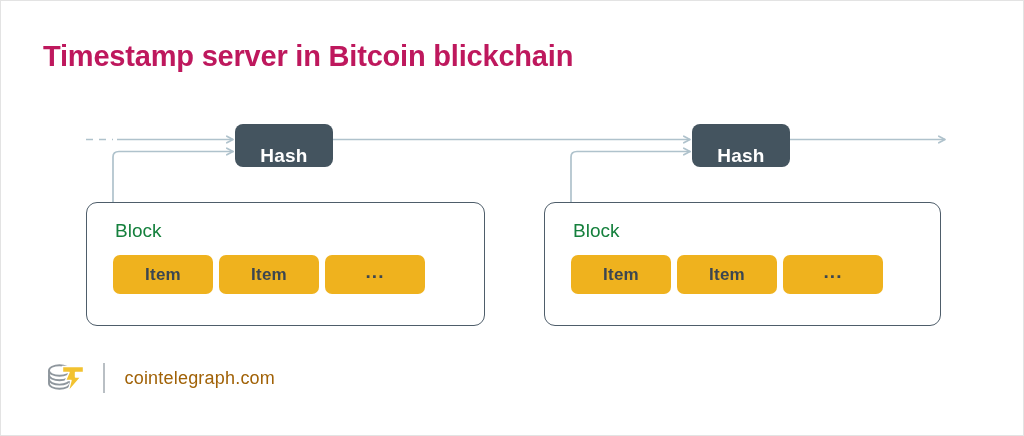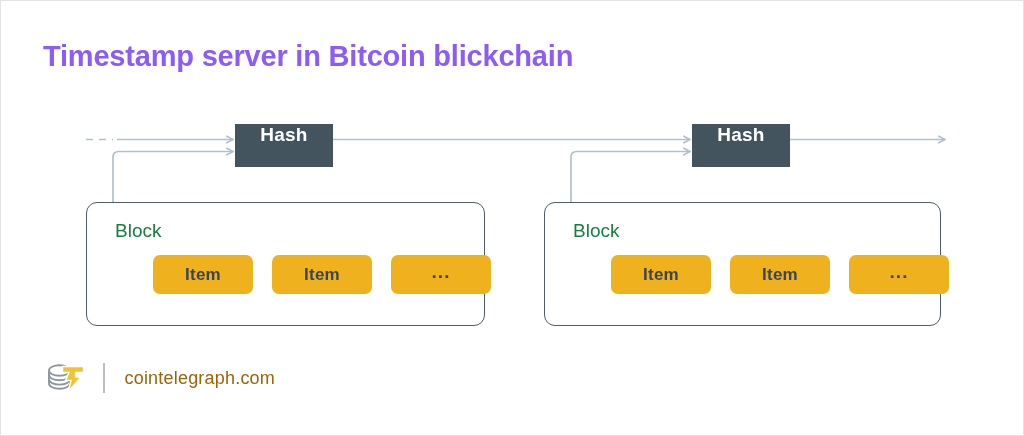--- a/index.html
+++ b/index.html
@@ -20,42 +20,42 @@
     overflow: hidden;
   }
 
   
   #title {
     position: absolute;
     left: 42px;
     top: 39px;
     font-size: 29px;
     font-weight: bold;
-    color: #8b5cf6;
+    color: #be185d;
     letter-spacing: -0.2px;
     white-space: nowrap;
   }
 
   
   #wires {
     position: absolute;
     left: 0;
     top: 0;
     width: 1024px;
     height: 436px;
   }
 
   
   .hash-box {
     position: absolute;
     height: 43px;
-    border-radius: 0;
+    border-radius: 8px;
     background: #44545f;
     display: flex;
-    align-items: flex-start;
+    align-items: flex-end;
     justify-content: center;
   }
   .hash-label {
     color: #ffffff;
     font-size: 19px;
     font-weight: bold;
     letter-spacing: 0.2px;
   }
   #hash-1 { left: 234px; top: 123px; width: 98px; }
   #hash-2 { left: 691px; top: 123px; width: 98px; }
@@ -79,22 +79,21 @@
     top: 17px;
     font-size: 19px;
     color: #15803d;
   }
 
   .items-row {
     position: absolute;
     left: 26px;
     top: 52px;
     display: flex;
-    gap: 19px;
-    margin-left: 40px;
+    gap: 6px;
   }
   .item-chip {
     width: 100px;
     height: 39px;
     border-radius: 7px;
     background: #efb21e;
     display: flex;
     align-items: center;
     justify-content: center;
   }

